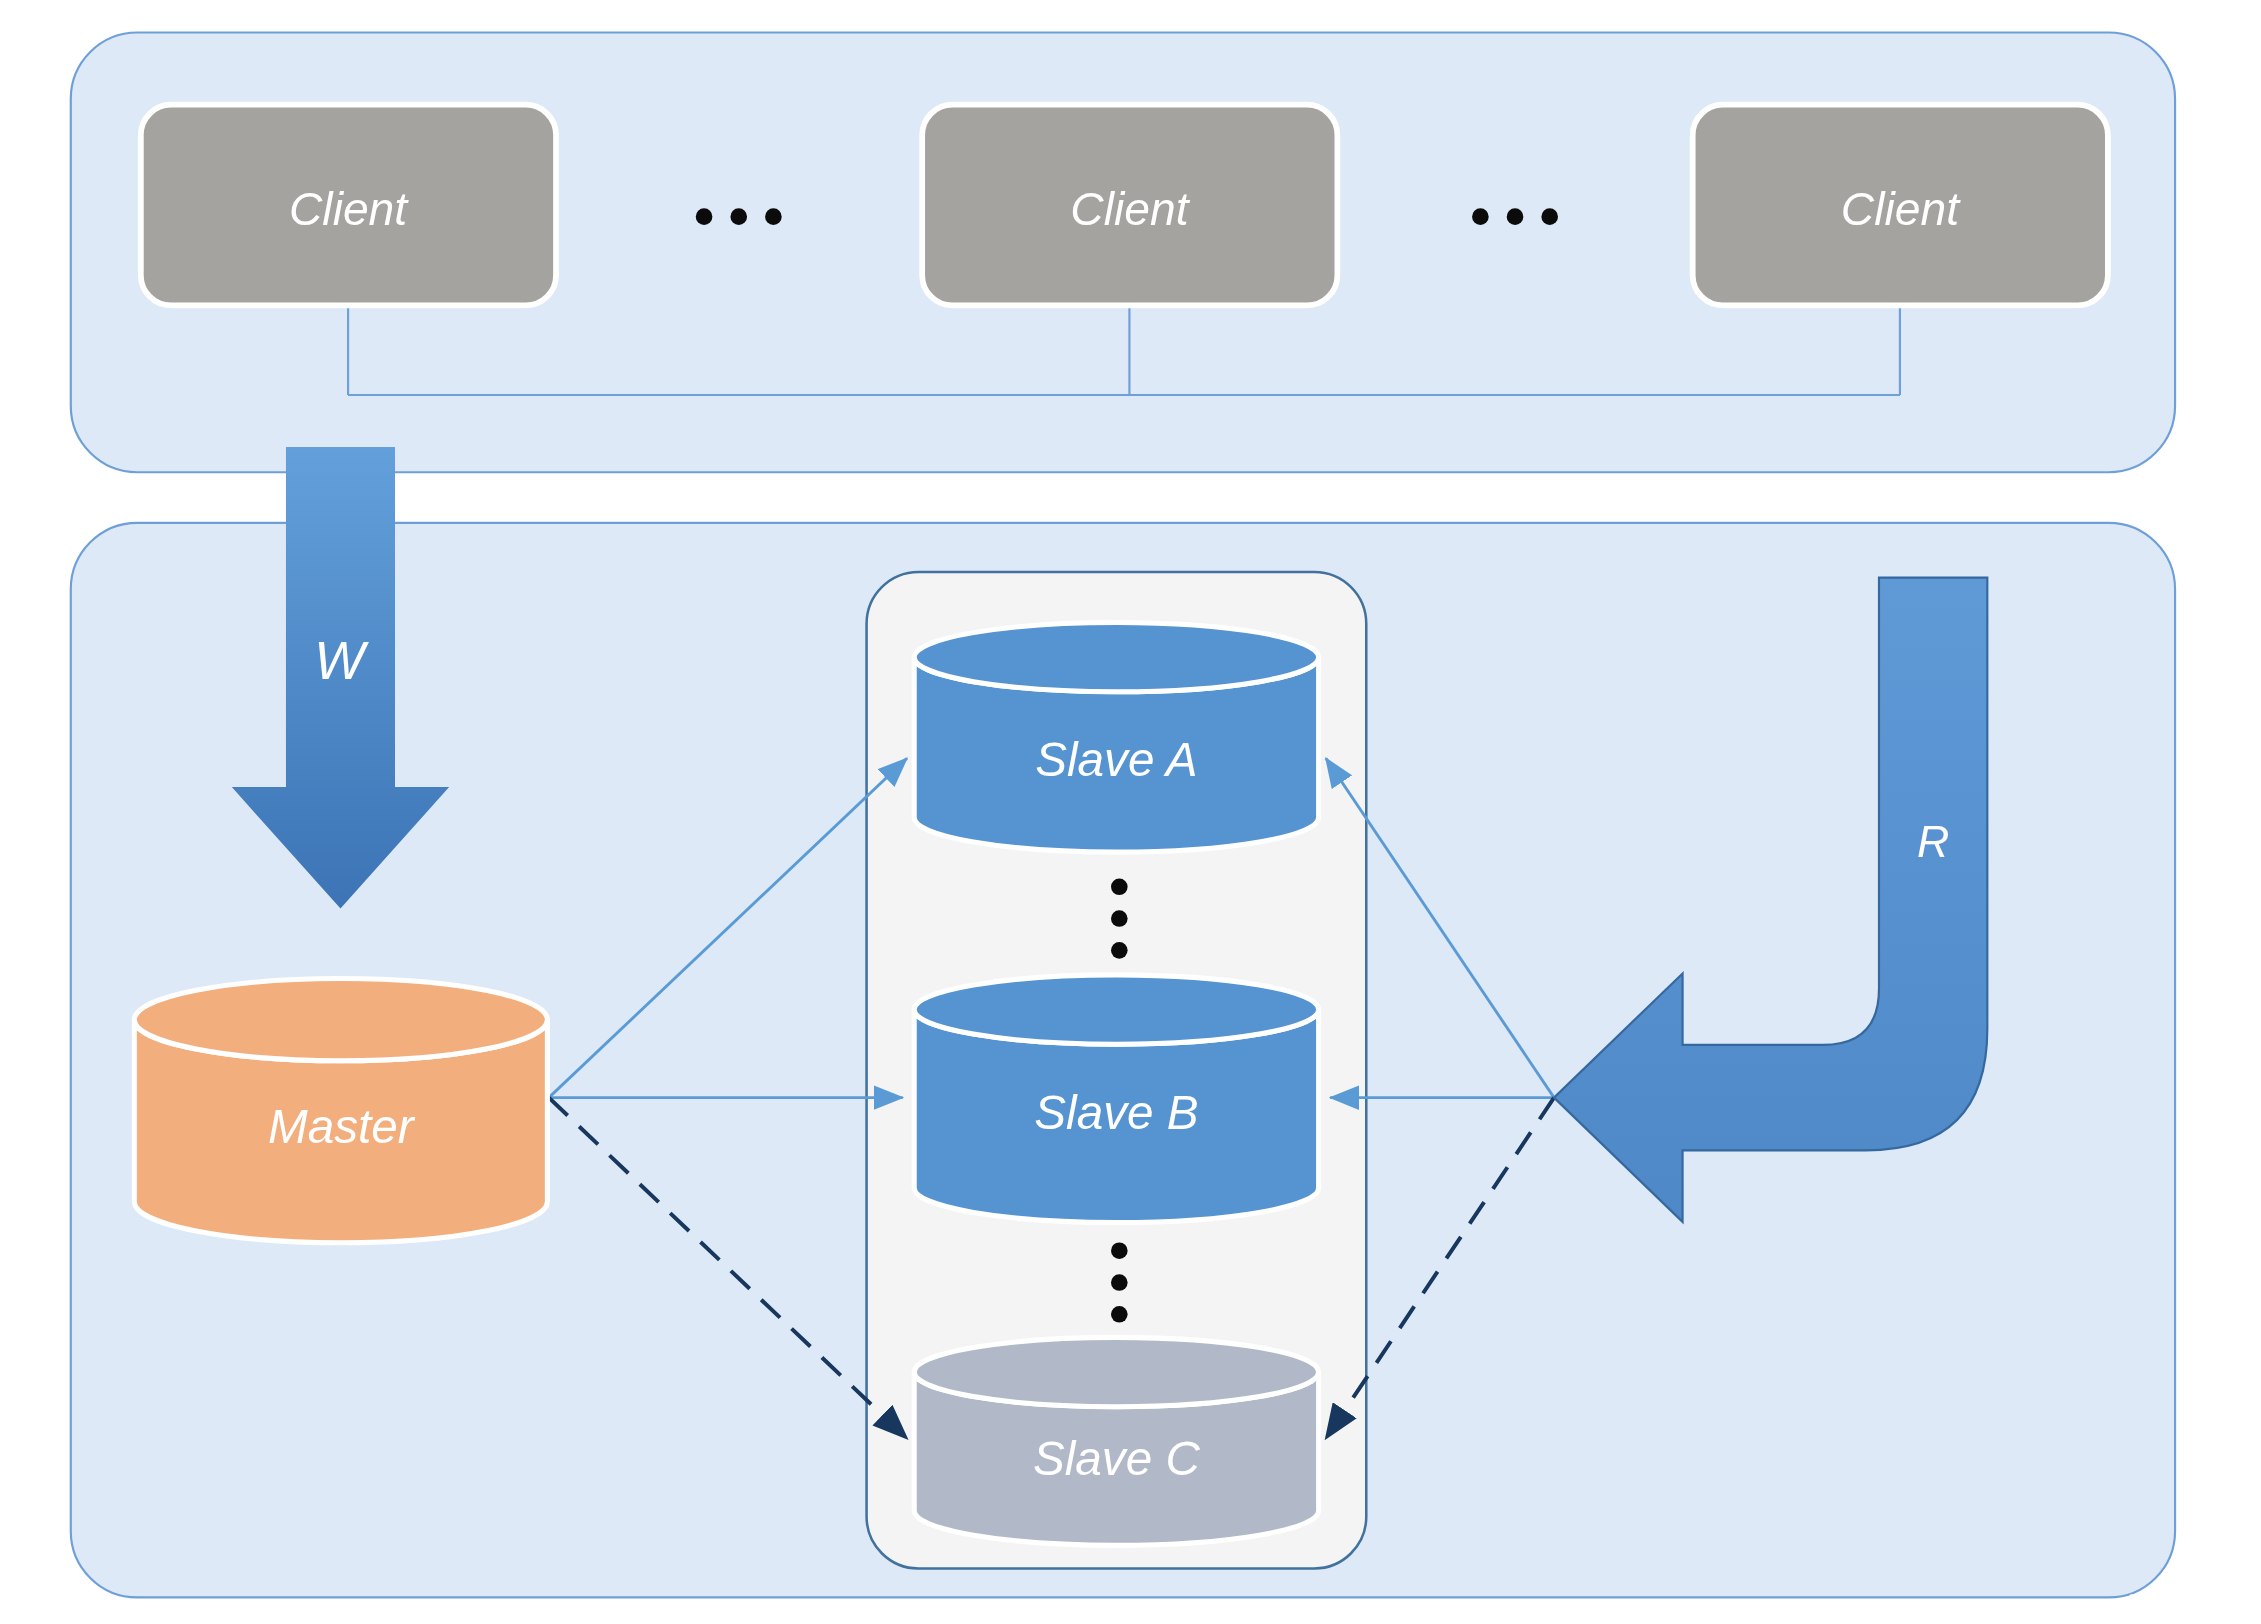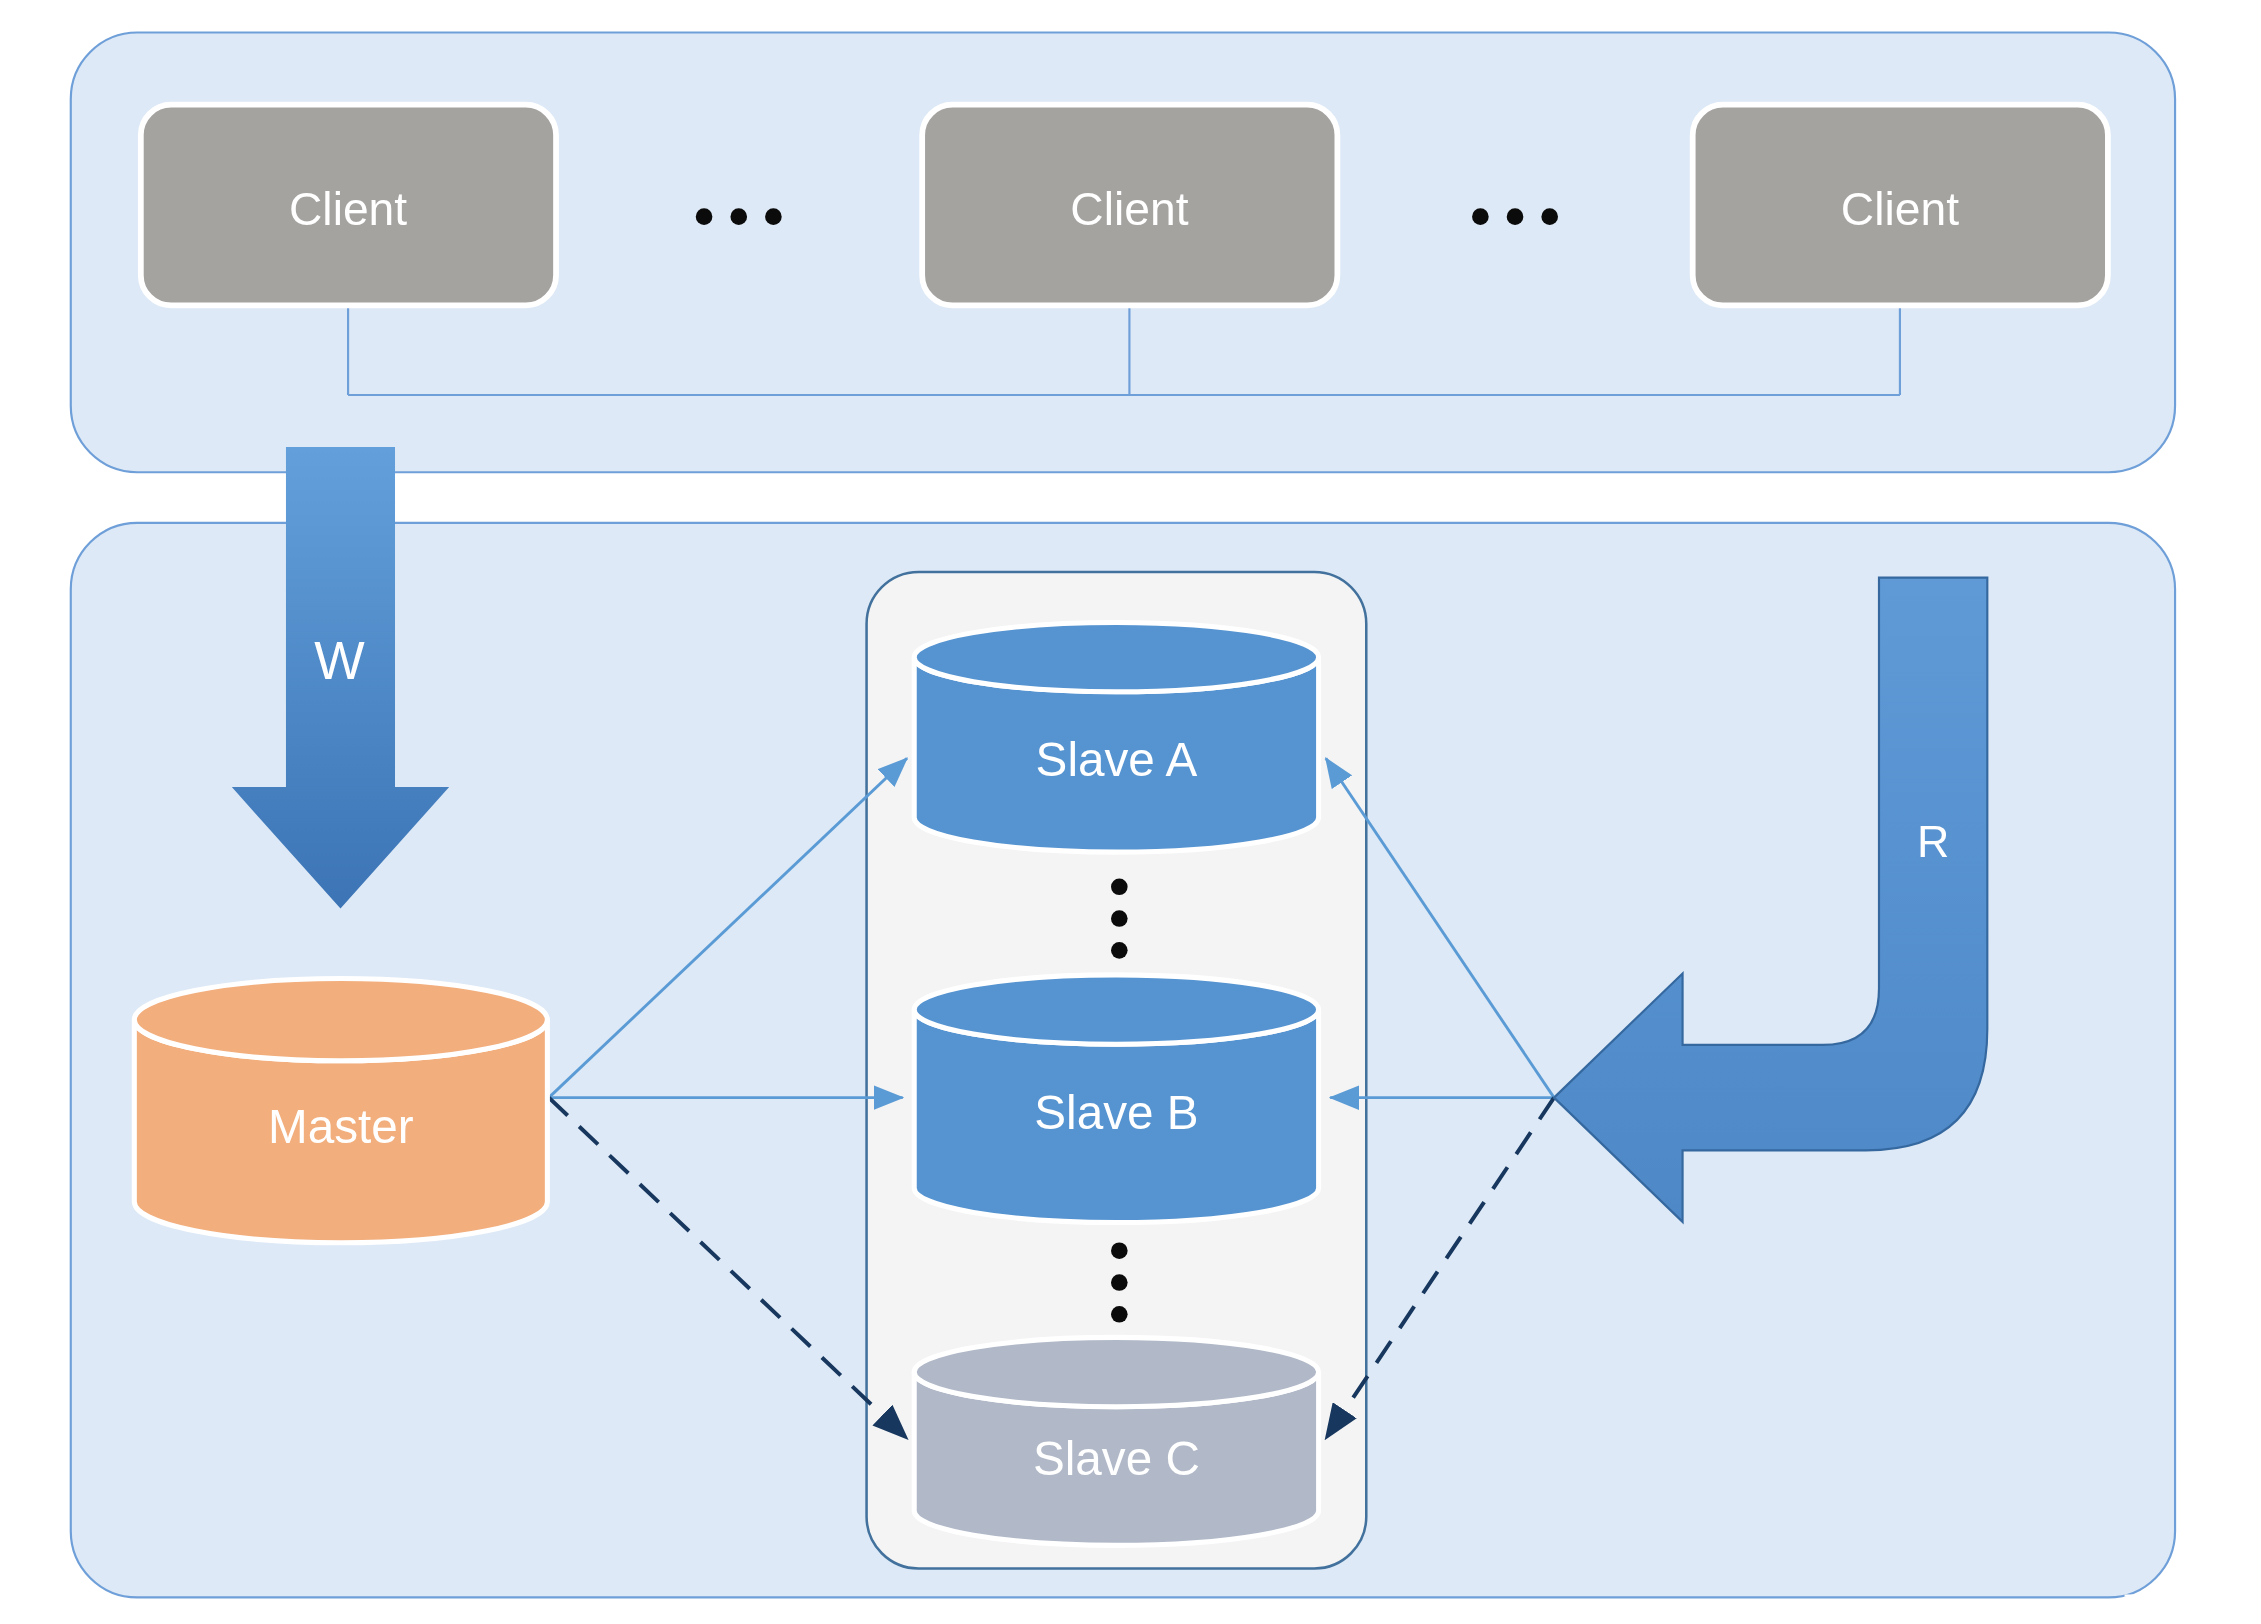--- a/index.html
+++ b/index.html
@@ -1,16 +1,16 @@
 <!DOCTYPE html>
 <html style="font-size:11.6px"><head>
 <meta charset="utf-8">
 <style>
   html,body{margin:0;padding:0;background:#ffffff;}
-  .stage{width:100%;}
+  .stage{width:100%;font-style:italic;}
   svg{display:block;width:100%;height:auto;}
   text{
     font-family:"Liberation Sans","DejaVu Sans",sans-serif;
     fill:#ffffff;
     text-anchor:middle;
     dominant-baseline:central;
   }
   .tier{stroke:#6f9fd8;stroke-width:3;}
   .clientbox{stroke:#ffffff;stroke-width:8;}
   .client-lbl{font-size:64px;}

